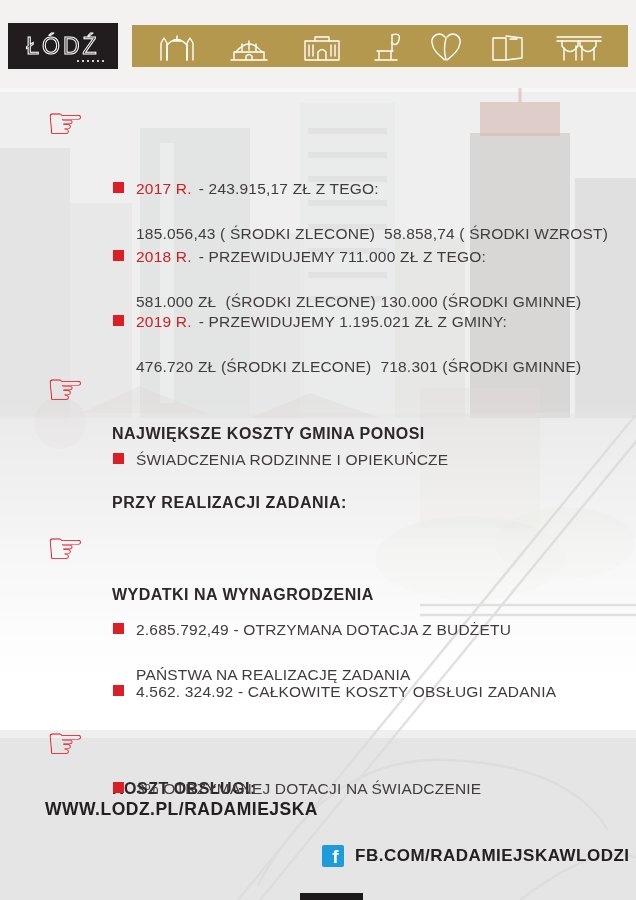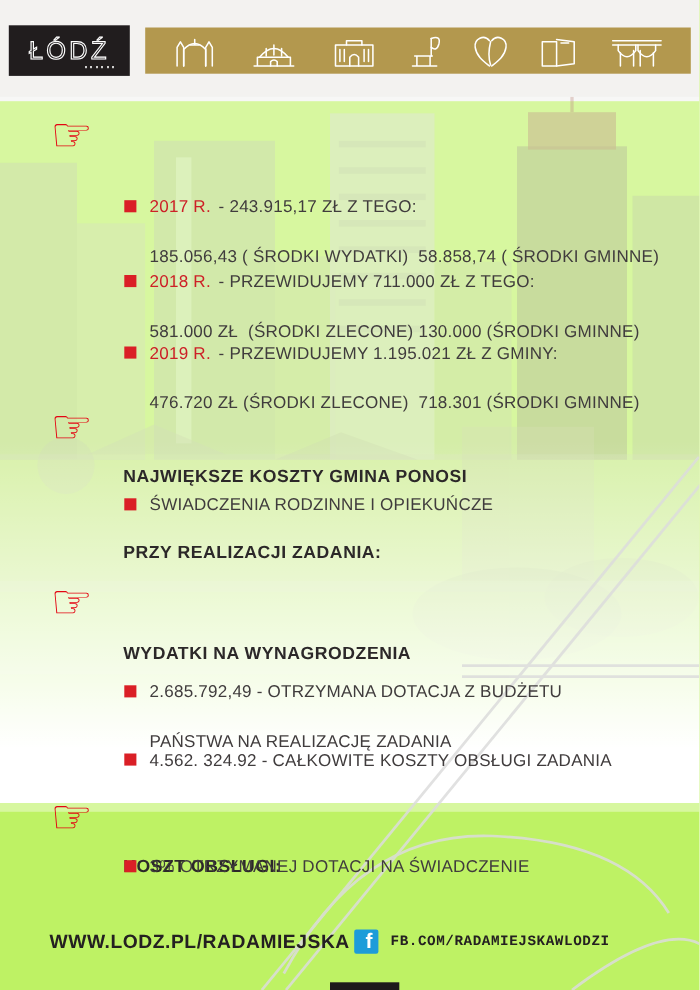--- a/index.html
+++ b/index.html
@@ -1,18 +1,18 @@
 <!DOCTYPE html>
 <html><head>
 <meta charset="utf-8">
 <style>
   html,body{margin:0;padding:0;}
   body{width:636px;height:900px;overflow:hidden;background:#ffffff;
        font-family:"Liberation Sans",sans-serif;}
-  .page{position:relative;width:636px;height:900px;background:#bef264;overflow:hidden;}
+  .page{position:relative;width:636px;height:900px;background:#e5e5e5;overflow:hidden;}
 
   
   .top-strip{position:absolute;top:0;left:0;right:0;height:92px;background:#f3f2f0;}
   .bg-photo{position:absolute;top:88px;left:0;opacity:.55;}
   .bg-fade{position:absolute;top:400px;left:0;width:636px;height:330px;
            background:linear-gradient(rgba(255,255,255,0),#ffffff 85%);}
   .bg-veil{position:absolute;top:88px;left:0;width:636px;height:650px;background:rgba(255,255,255,.38);}
   .watermark{position:absolute;top:415px;left:0;opacity:.85;}
 
   
@@ -31,27 +31,27 @@
         line-height:40px;color:#e30613;}
   .heading{position:absolute;left:112px;font-weight:bold;font-size:16px;line-height:23px;
            color:#2c2829;letter-spacing:.5px;white-space:pre-wrap;}
   .item{position:absolute;left:113px;width:500px;}
   .sq{position:absolute;left:0;top:4px;width:11px;height:11px;background:#da1f26;}
   .itext{margin-left:23px;font-size:15.5px;line-height:22.5px;color:#403c3d;
          letter-spacing:.2px;white-space:pre-wrap;}
   .year{color:#cd2027;margin-right:7px;}
 
   
-  .site{position:absolute;left:45px;top:845px;font-size:17.5px;font-weight:bold;
+  .site{position:absolute;left:45px;top:798px;font-size:17.5px;font-weight:bold;
         letter-spacing:.5px;color:#242021;line-height:22px;}
   .fb-icon{position:absolute;left:322px;top:845px;width:22px;height:22px;background:#1d9cd9;
            border-radius:2px;color:#fff;font-weight:bold;font-size:19px;line-height:24px;
            text-align:center;padding-left:5px;box-sizing:border-box;overflow:hidden;}
-  .fbtext{position:absolute;left:355px;top:845px;font-size:13px;font-weight:bold;
-          letter-spacing:.5px;color:#242021;line-height:22px;font-family:Liberation Mono, monospace;}
+  .fbtext{position:absolute;left:355px;top:845px;font-size:17px;font-weight:bold;
+          letter-spacing:.5px;color:#242021;line-height:22px;}
   .bottom-bar{position:absolute;left:300px;top:893px;width:63px;height:7px;background:#1d1a1b;}
 </style>
 </head>
 <body>
 
 <div class="page">
 
   <div class="top-strip"></div>
 
   <svg class="bg-photo" width="636" height="650" viewBox="0 0 636 650">
@@ -142,21 +142,21 @@
       <path d="M3 7 h44 M3 11 h44"></path>
       <path d="M8 11 v5 q8 11 16 0 v-5 M26 11 v5 q8 11 16 0 v-5"></path>
       <path d="M10 18 v12 M22 16 v14 M28 16 v14 M40 18 v12"></path>
     </svg>
   </div>
 
   <div class="hand" style="top:103px">☞</div>
   <div class="item" style="top:178px">
     <span class="sq"></span>
     <div class="itext"><span class="year">2017 R.</span><span>- 243.915,17 ZŁ Z TEGO:</span>
-      <div>185.056,43 ( ŚRODKI WYDATKI)  58.858,74 ( ŚRODKI GMINNE)</div>
+      <div>185.056,43 ( ŚRODKI ZLECONE)  58.858,74 ( ŚRODKI WZROST)</div>
     </div>
   </div>
   <div class="item" style="top:246px">
     <span class="sq"></span>
     <div class="itext"><span class="year">2018 R.</span><span>- PRZEWIDUJEMY 711.000 ZŁ Z TEGO:</span>
       <div>581.000 ZŁ  (ŚRODKI ZLECONE) 130.000 (ŚRODKI GMINNE)</div>
     </div>
   </div>
   <div class="item" style="top:311px">
     <span class="sq"></span>

